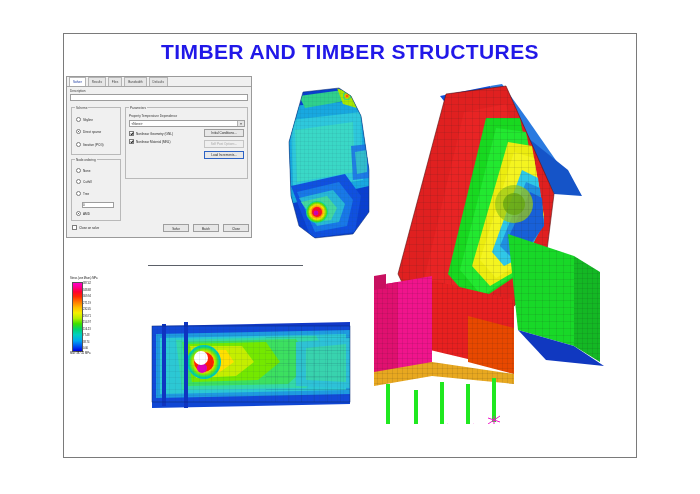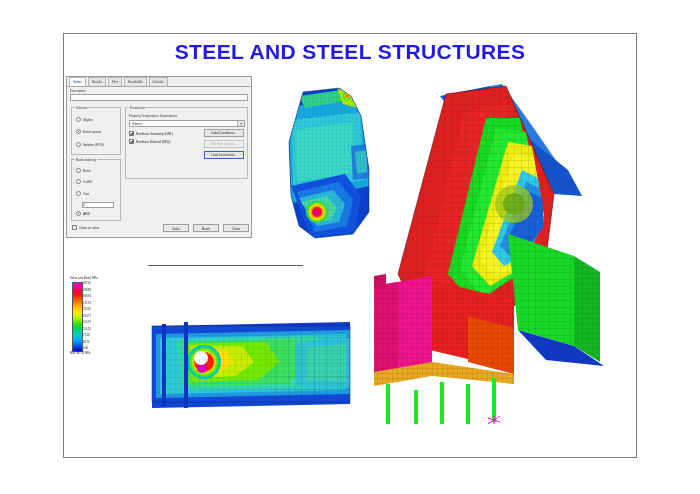--- a/index.html
+++ b/index.html
@@ -138,21 +138,21 @@
   .fea-canvas{position:absolute;}
   #fea-plate{left:265px;top:86px;width:132px;height:158px;}
   #fea-beam{left:146px;top:312px;width:212px;height:108px;}
   #fea-connection{left:368px;top:84px;width:272px;height:340px;}
 </style>
 </head>
 <body>
 
 <div id="slide-frame"></div>
 
-<div id="slide-title">STEEL AND STEEL STRUCTURES</div>
+<div id="slide-title">TIMBER AND TIMBER STRUCTURES</div>
 
 <div id="solver-dialog">
 
   <div class="dlg-tabstrip">
     <span class="dlg-tab active">Solver</span>
     <span class="dlg-tab">Results</span>
     <span class="dlg-tab">Files</span>
     <span class="dlg-tab">Bandwidth</span>
     <span class="dlg-tab">Defaults</span>
   </div>

